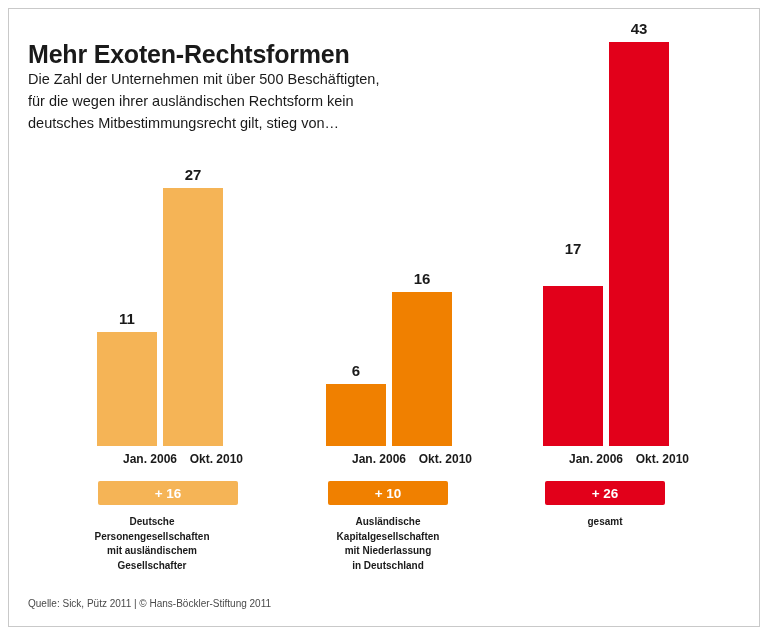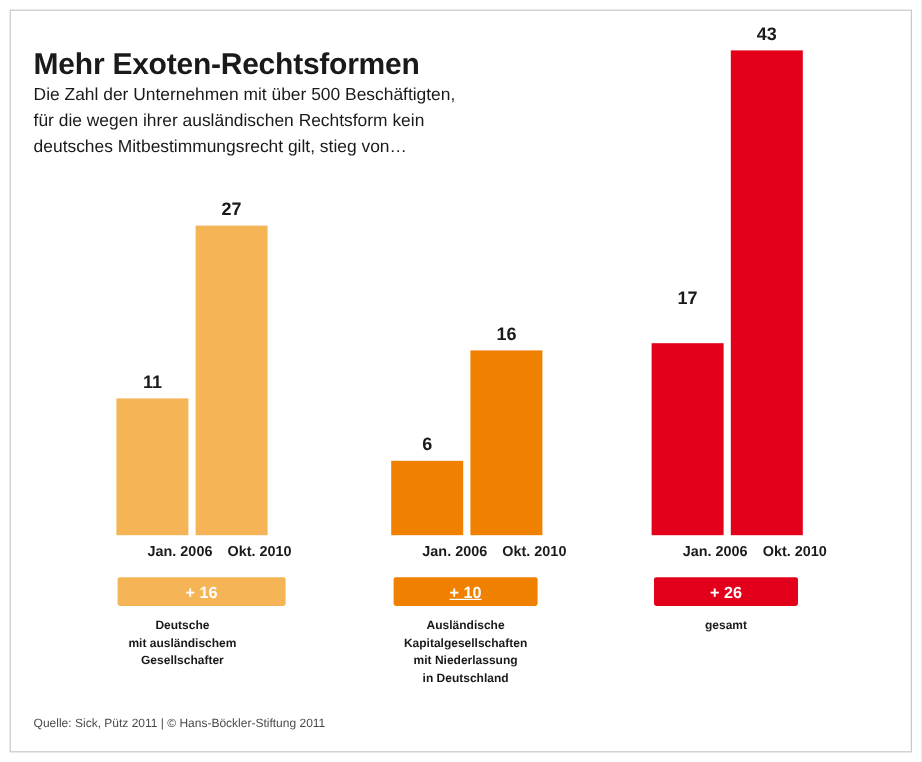--- a/index.html
+++ b/index.html
@@ -150,40 +150,41 @@
       <div class="bar-wrap" style="left:163px; height:258px;">
         <div class="bar-rect" style="height:258px; background:#F5B456;"></div>
         <div class="bar-value" style="top:-22px;">27</div>
       </div>
       <div class="bar-axis-label" style="left:143px;">Okt. 2010</div>
 
       <div class="delta-box" style="left:82px; width:140px; background:#F5B456;margin-left:16px;">+ 16</div>
 
       <div class="group-caption" style="left:52px; width:200px;">
         <div>Deutsche</div>
+        <div>Personengesellschaften</div>
         <div>mit ausländischem</div>
         <div>Gesellschafter</div>
       </div>
     </div>
 
     <div class="group">
 
       <div class="bar-wrap" style="left:326px; height:62px;">
         <div class="bar-rect" style="height:62px; background:#F08000;"></div>
         <div class="bar-value" style="top:-22px;">6</div>
       </div>
       <div class="bar-axis-label" style="left:306px;">Jan. 2006</div>
 
       <div class="bar-wrap" style="left:392px; height:154px;">
         <div class="bar-rect" style="height:154px; background:#F08000;"></div>
         <div class="bar-value" style="top:-22px;">16</div>
       </div>
       <div class="bar-axis-label" style="left:372px;">Okt. 2010</div>
 
-      <div class="delta-box" style="left:328px; width:120px; background:#F08000;text-decoration:underline;">+ 10</div>
+      <div class="delta-box" style="left:328px; width:120px; background:#F08000;">+ 10</div>
 
       <div class="group-caption" style="left:288px; width:200px;">
         <div>Ausländische</div>
         <div>Kapitalgesellschaften</div>
         <div>mit Niederlassung</div>
         <div>in Deutschland</div>
       </div>
     </div>
 
     <div class="group">

